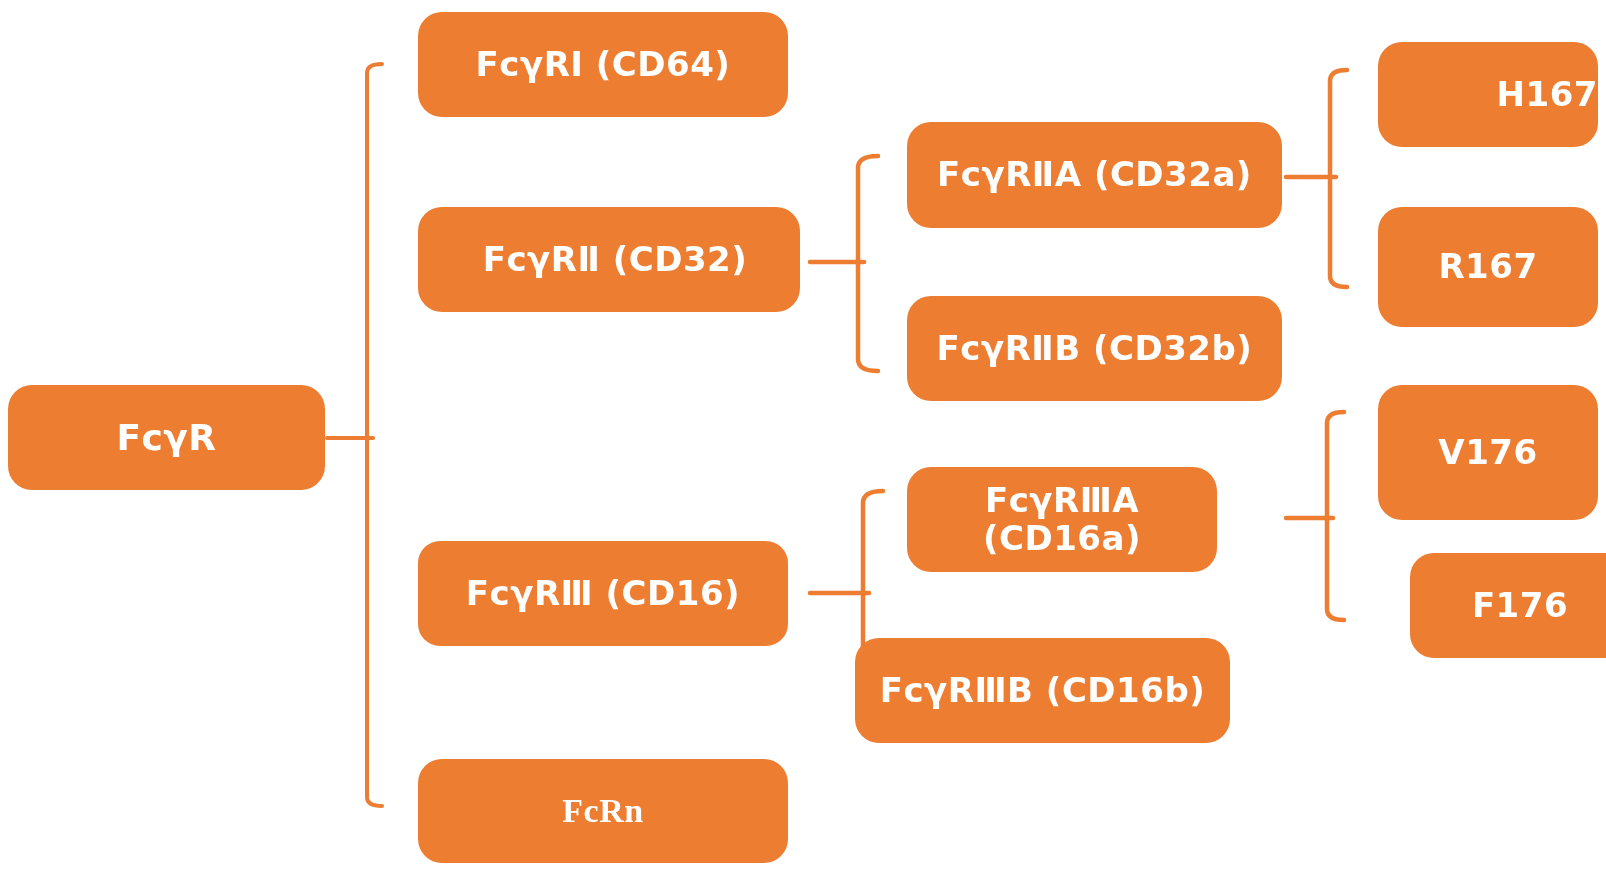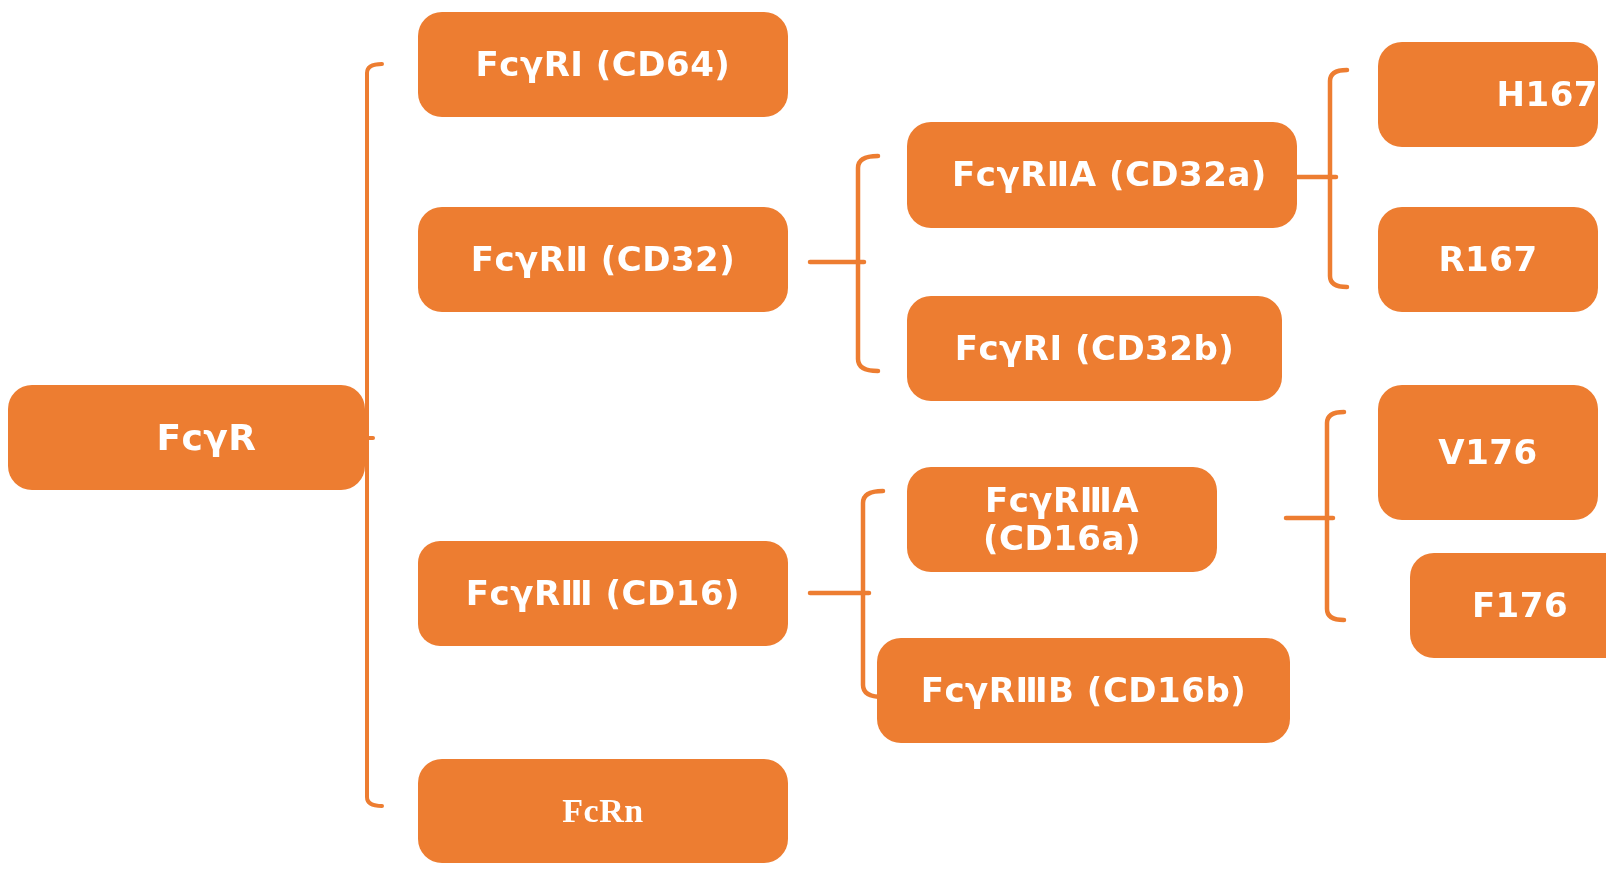--- a/index.html
+++ b/index.html
@@ -28,31 +28,31 @@
     font-weight: bold;
     font-size: 34px;
     letter-spacing: 0.5px;
     display: flex;
     align-items: center;
     justify-content: center;
     text-align: center;
     line-height: 1.1;
   }
   
-  .n-fcgr   { left: 8px;    top: 385px; width: 317px; height: 105px; font-size: 36px; padding-left: 40px; }
+  .n-fcgr   { left: 8px;    top: 385px; width: 317px; height: 105px; font-size: 36px; }
   .n-fcgr1  { left: 418px;  top: 12px;  width: 370px; height: 105px; }
-  .n-fcgr2  { left: 418px;  top: 207px; width: 370px; height: 105px; }
+  .n-fcgr2  { left: 418px;  top: 207px; width: 370px; height: 105px; padding-left: 12px; }
   .n-fcgr3  { left: 418px;  top: 541px; width: 370px; height: 105px; border-radius: 22px; }
   .n-fcrn   { left: 418px;  top: 759px; width: 370px; height: 104px; font-family: Liberation Serif, serif; }
-  .n-fcgr2a { left: 907px;  top: 122px; width: 375px; height: 106px; padding-left: 15px; }
+  .n-fcgr2a { left: 907px;  top: 122px; width: 375px; height: 106px; }
   .n-fcgr2b { left: 907px;  top: 296px; width: 375px; height: 105px; }
   .n-fcgr3a { left: 907px;  top: 467px; width: 310px; height: 105px; }
-  .n-fcgr3b { left: 877px;  top: 638px; width: 413px; height: 105px; }
+  .n-fcgr3b { left: 855px;  top: 638px; width: 375px; height: 105px; }
   .n-h167   { left: 1378px; top: 42px;  width: 220px; height: 105px; justify-content: flex-end; }
-  .n-r167   { left: 1378px; top: 207px; width: 220px; height: 105px; }
+  .n-r167   { left: 1378px; top: 207px; width: 220px; height: 120px; }
   .n-v176   { left: 1378px; top: 385px; width: 220px; height: 135px; }
   .n-f176   { left: 1378px; top: 553px; width: 220px; height: 105px; margin-left: 32px; }
 </style>
 </head>
 <body>
 
 <div class="canvas">
 
   <svg class="connectors" width="1606" height="872" viewBox="0 0 1606 872" aria-hidden="true">
 
@@ -86,21 +86,21 @@
     <span>FcγRⅢ (CD16)</span>
   </div>
   <div class="node n-fcrn">
     <span>FcRn</span>
   </div>
 
   <div class="node n-fcgr2a">
     <span>FcγRⅡA (CD32a)</span>
   </div>
   <div class="node n-fcgr2b">
-    <span>FcγRⅠ (CD32b)</span>
+    <span>FcγRⅡB (CD32b)</span>
   </div>
   <div class="node n-fcgr3a">
     <span>FcγRⅢA (CD16a)</span>
   </div>
   <div class="node n-fcgr3b">
     <span>FcγRⅢB (CD16b)</span>
   </div>
 
   <div class="node n-h167">
     <span>H167</span>

